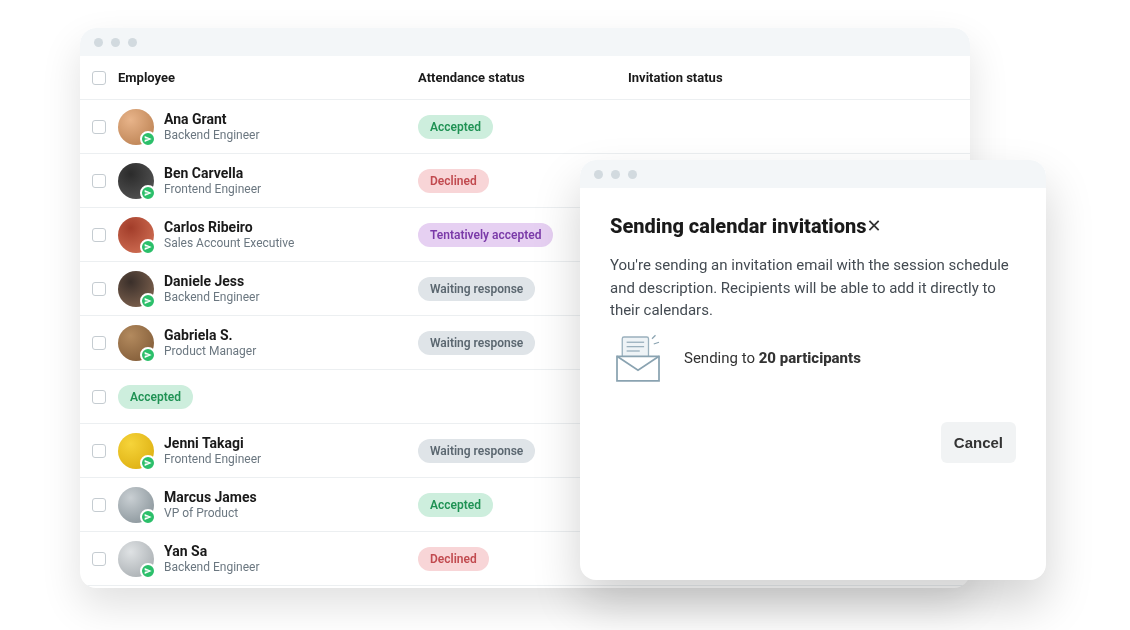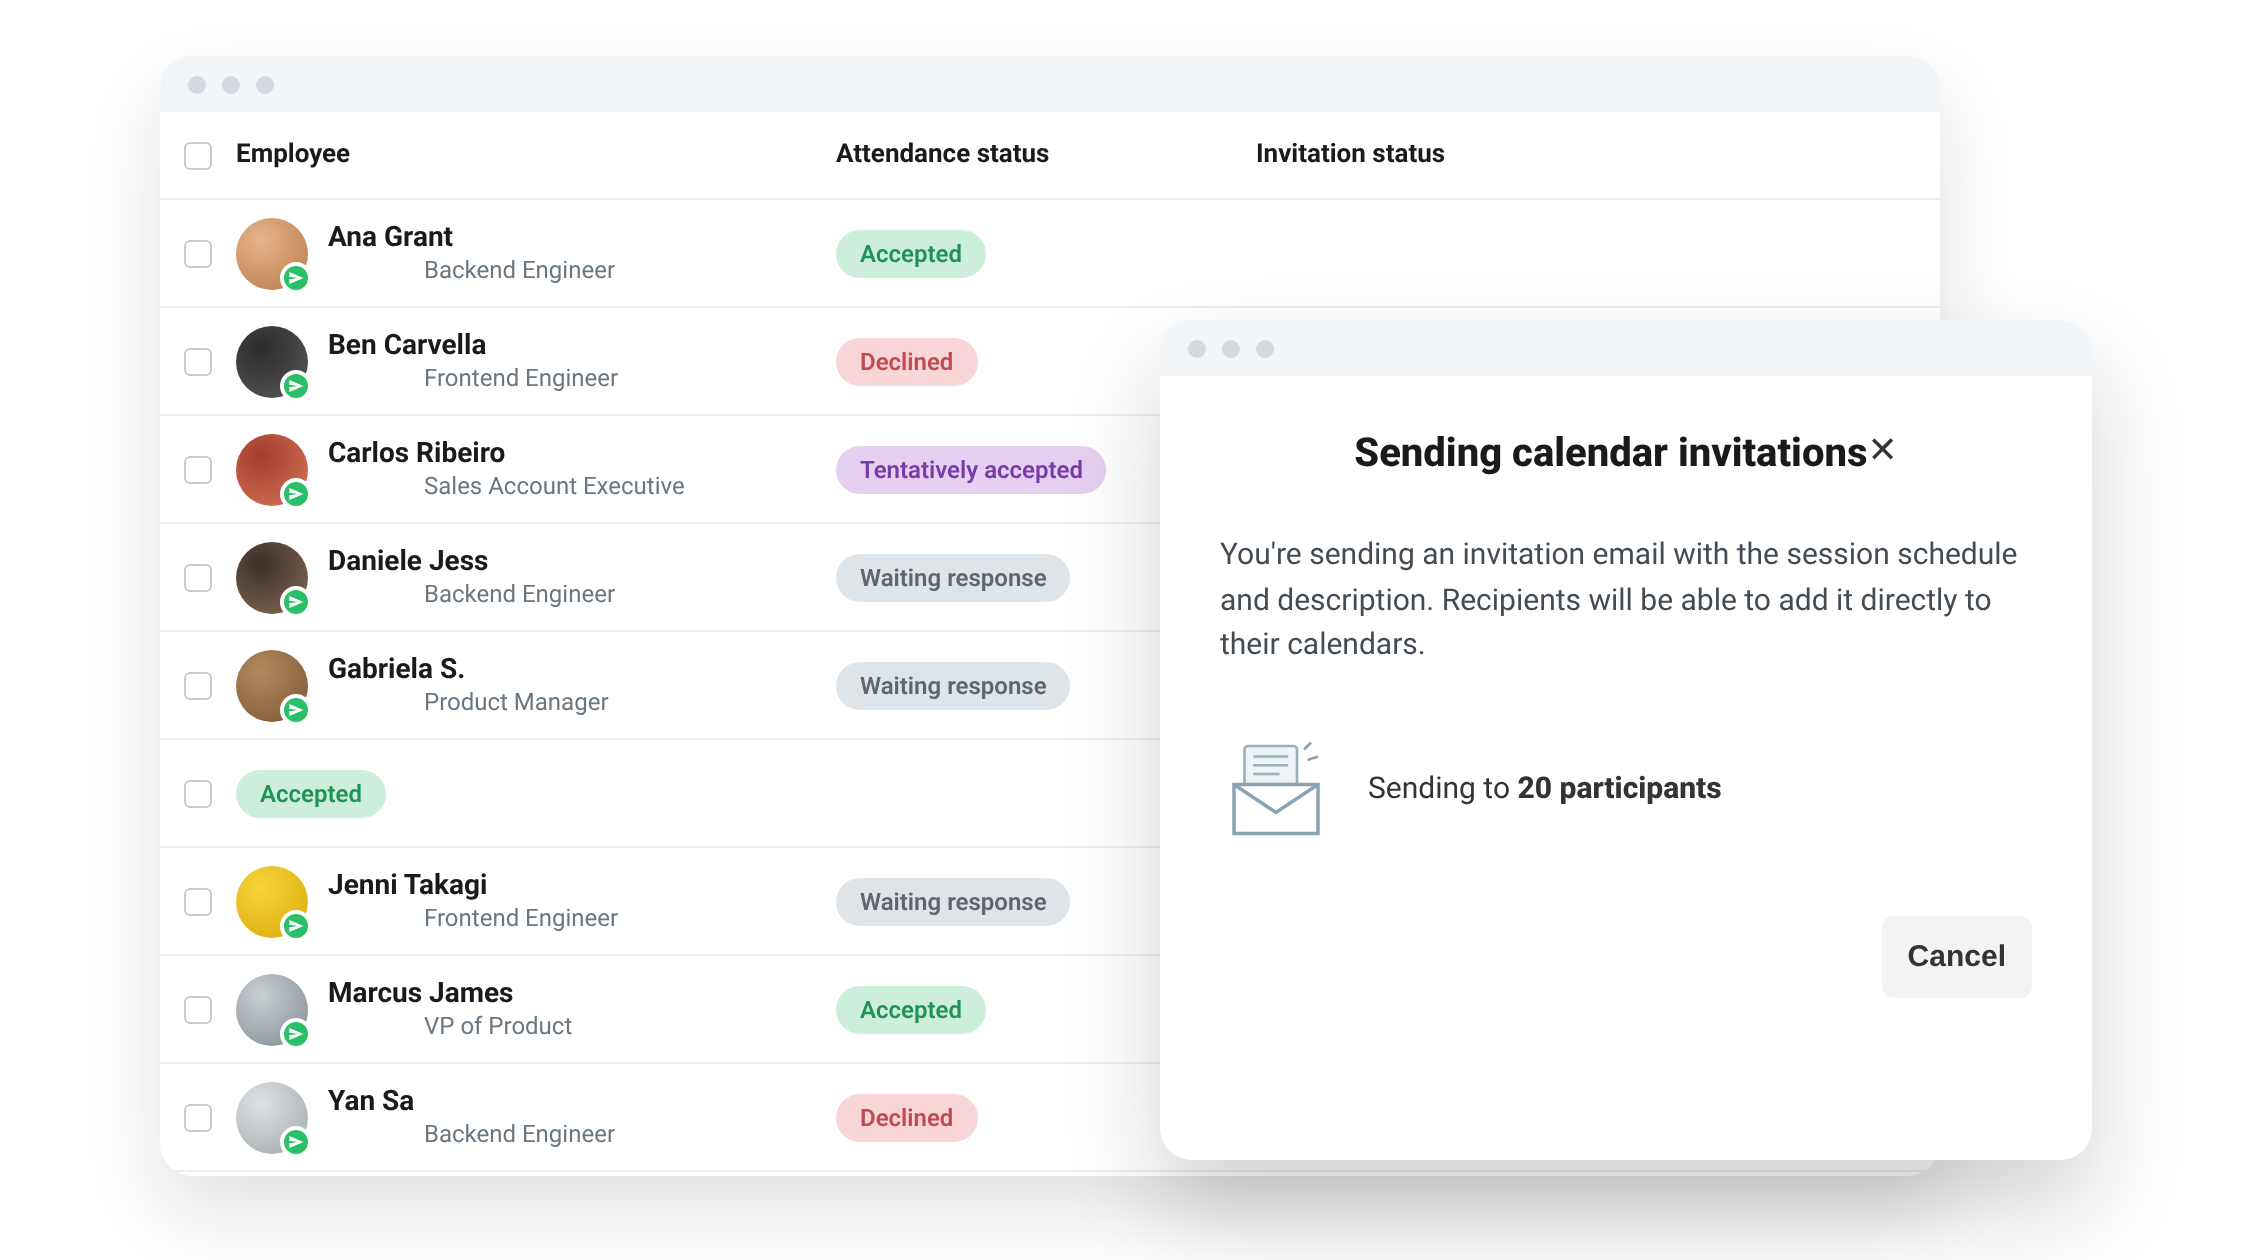--- a/index.html
+++ b/index.html
@@ -82,21 +82,21 @@
     right: -2px; bottom: -2px;
     width: 16px; height: 16px;
     border-radius: 50%;
     background: #2bbf6a;
     border: 2px solid #fff;
     display: flex; align-items: center; justify-content: center;
   }
   .avatar-badge svg { width: 8px; height: 8px; display:block; }
   .emp-text { display: flex; flex-direction: column; line-height: 1.2; }
   .emp-name { font-size: 14px; font-weight: 700; color: #1a1a1a; }
-  .emp-role { font-size: 12px; color: #6b7780; margin-left: 48px; }
+  .emp-role { font-size: 12px; color: #6b7780; }
   .pill {
     display: inline-block;
     font-size: 12px;
     font-weight: 600;
     padding: 5px 12px;
     border-radius: 999px;
     white-space: nowrap;
   }
   .pill.accepted { background: #cdeedd; color: #1f9254; }
   .pill.declined { background: #f8d5d7; color: #c14a4f; }
@@ -112,30 +112,30 @@
     height: 420px;
     background: #fff;
     border-radius: 16px;
     box-shadow: 0 24px 48px rgba(0,0,0,.18);
     overflow: hidden;
   }
   .modal-body {
     padding: 26px 30px 24px 30px;
   }
   .modal-title-row {
-    display: flex; justify-content: center; align-items: center;
-    margin-bottom: 28px;
+    display: flex; justify-content: flex-start; align-items: center;
+    margin-bottom: 16px;
   }
   .modal-title { font-size: 20px; font-weight: 800; color: #1a1a1a; }
   .close-x { font-size: 18px; color: #333; cursor: pointer; line-height: 1; }
   .modal-desc {
     font-size: 15px;
     color: #444b52;
     line-height: 1.5;
-    margin-bottom: 32px;
+    margin-bottom: 8px;
   }
   .sending-row {
     display: flex; align-items: center; gap: 18px;
     margin-bottom: 36px;
   }
   .env-icon { width: 56px; height: 56px; }
   .sending-text { font-size: 15px; color: #333; }
   .sending-text .count { font-weight: 800; }
   .modal-actions {
     display: flex; justify-content: flex-end; gap: 12px;

